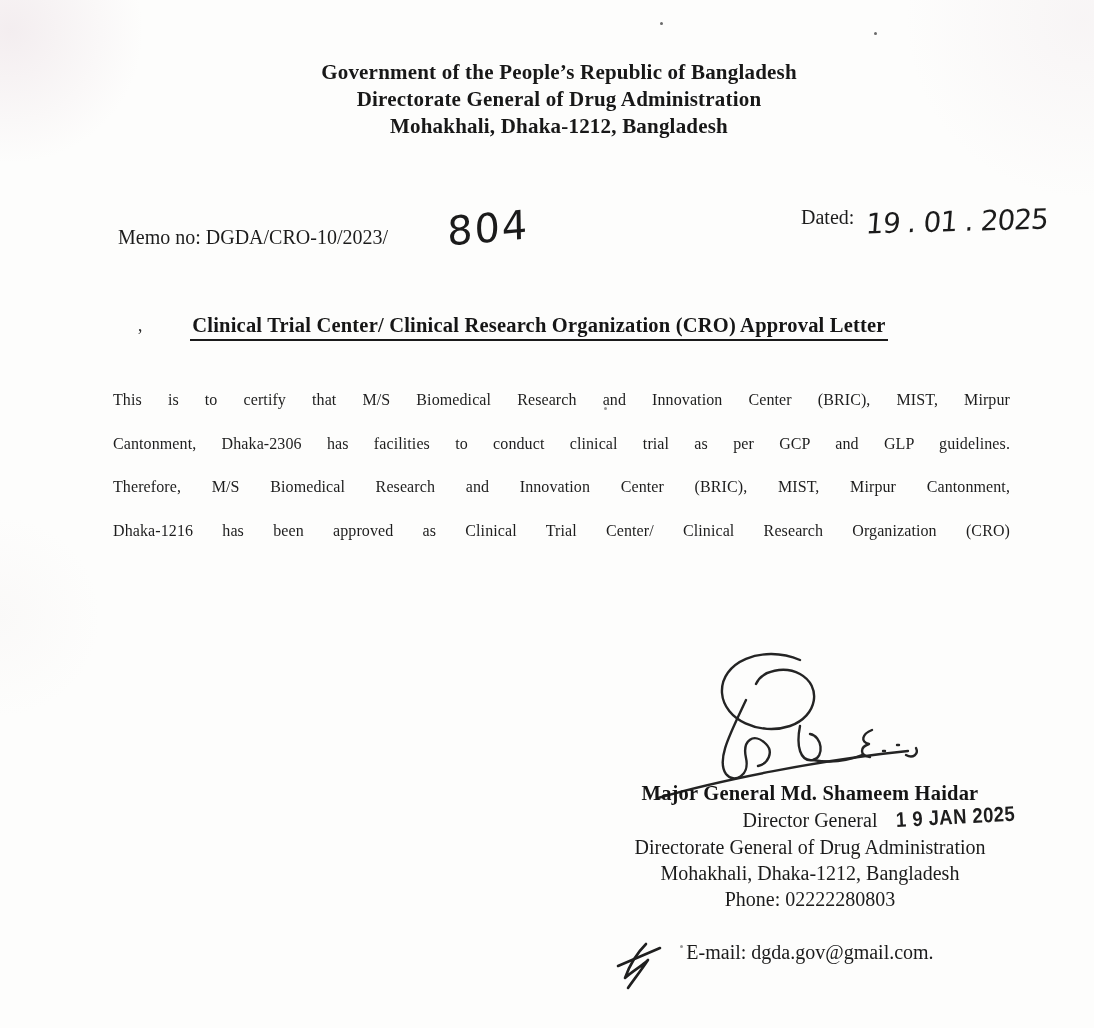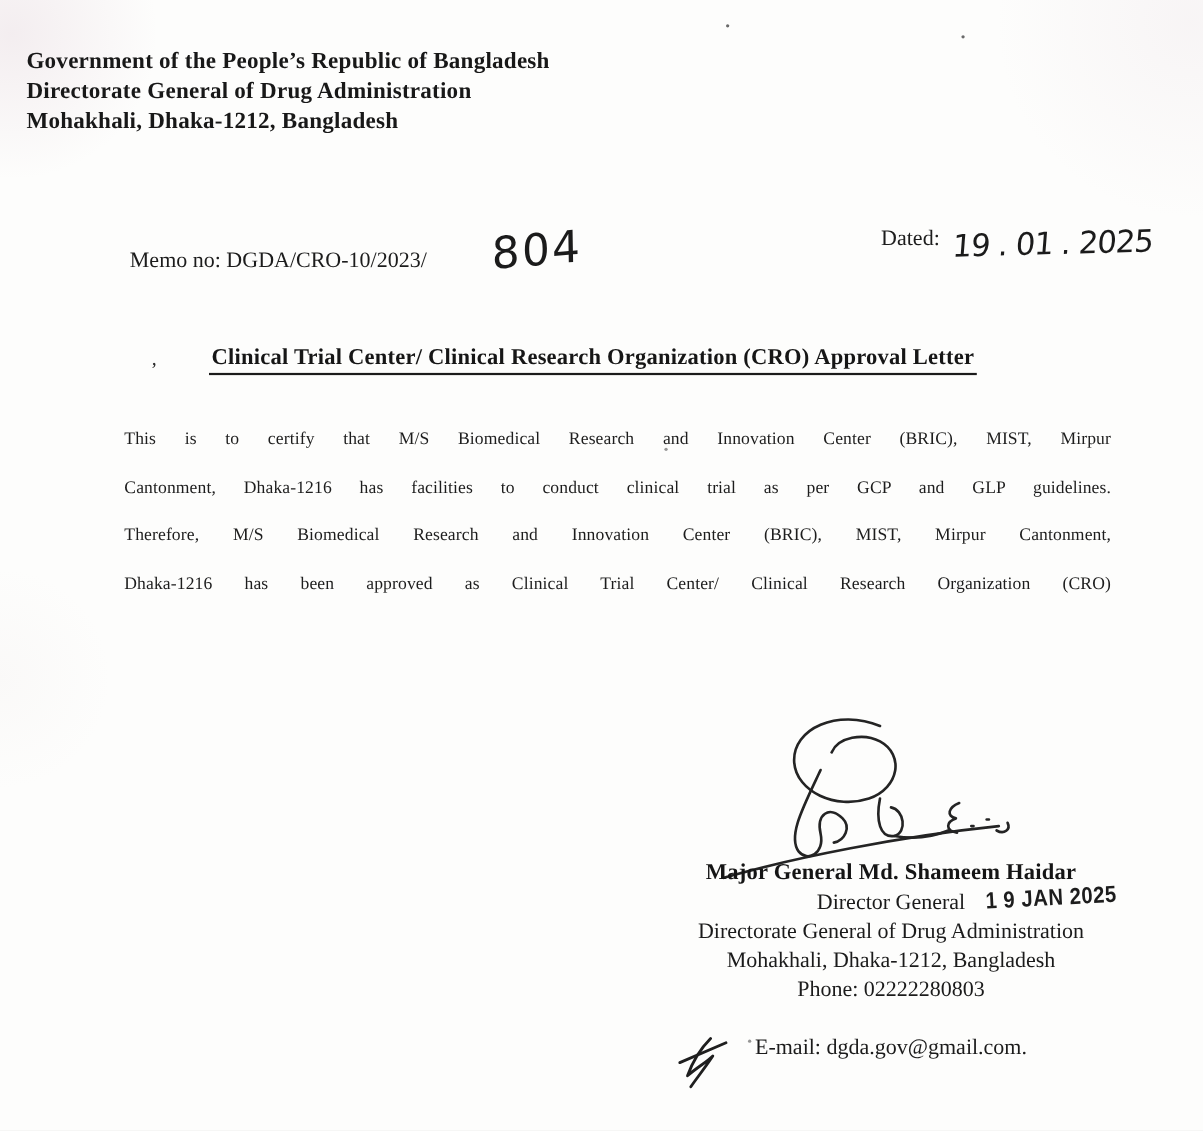--- a/index.html
+++ b/index.html
@@ -14,22 +14,22 @@
       radial-gradient(circle at 0% 60%, rgba(225,215,215,0.10), rgba(225,215,215,0) 8%),
       #fdfdfc;
     overflow: hidden;
     font-family: "Liberation Serif", serif;
     color: #1c1c1c;
   }
 
   
   .header-block {
     position: absolute;
-    top: 42px; left: 0; right: 0;
-    text-align: left;
+    top: 59px; left: 0; right: 0;
+    text-align: center;
     font-weight: bold;
     font-size: 21px;
     line-height: 27px;
     letter-spacing: 0.2px;
     color: #181818;
     padding-left: 24px; 
   }
 
   
   .memo-label {
@@ -171,21 +171,21 @@
   <div class="dated-label">Dated:</div>
   <div class="dated-handwritten">19 . 01 . 2025</div>
 
   <div class="title-row">
     <span class="title-text">Clinical Trial Center/ Clinical Research Organization (CRO) Approval Letter</span>
   </div>
   <span class="artifact-comma">’</span>
 
   <div class="body-block">
     <div class="body-line">This is to certify that M/S Biomedical Research and Innovation Center (BRIC), MIST, Mirpur</div>
-    <div class="body-line">Cantonment, Dhaka-1216 has facilities to conduct clinical trial as per GCP and GLP guidelines.</div>
+    <div class="body-line">Cantonment, Dhaka-2306 has facilities to conduct clinical trial as per GCP and GLP guidelines.</div>
     <div class="body-line">Therefore, M/S Biomedical Research and Innovation Center (BRIC), MIST, Mirpur Cantonment,</div>
     <div class="body-line">Dhaka-1216 has been approved as Clinical Trial Center/ Clinical Research Organization (CRO)</div>
   </div>
 
   <svg class="signature-svg" viewBox="0 0 290 160" aria-hidden="true">
     <path d="M 8 150 C 70 132, 170 112, 258 103"></path>
     <path d="M 150 12 C 112 -4, 70 14, 72 45 C 74 72, 110 88, 140 78 C 168 68, 172 38, 150 26 C 135 18, 112 22, 106 36"></path>
     <path d="M 96 52 C 80 86, 66 112, 76 126 C 84 136, 100 128, 96 110 C 92 92, 104 84, 116 96 C 124 104, 118 116, 108 118"></path>
     <path d="M 150 78 C 146 98, 150 114, 163 112 C 175 109, 172 88, 160 86"></path>
     <path d="M 163 112 C 185 116, 200 112, 212 107"></path>

